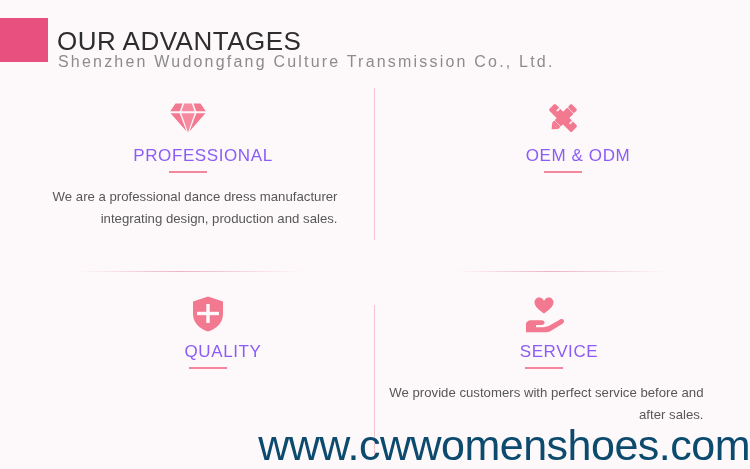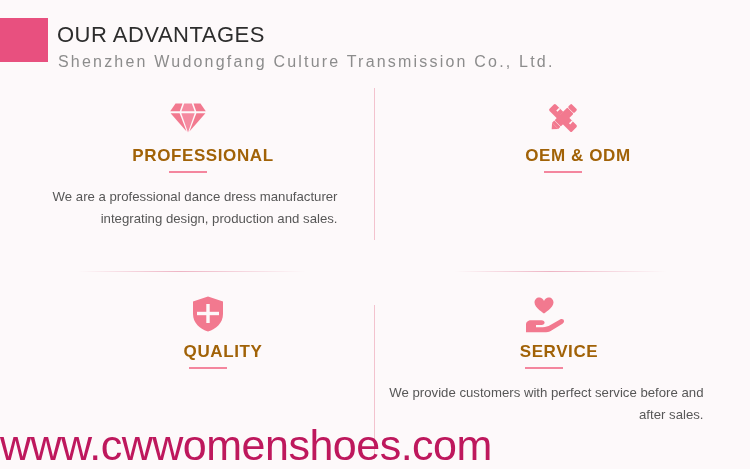--- a/index.html
+++ b/index.html
@@ -27,22 +27,22 @@
     position: absolute;
     left: 0;
     top: 18px;
     width: 48px;
     height: 44px;
     background: #e8507f;
   }
   .header-title {
     position: absolute;
     left: 57px;
-    top: 15px;
-    font-size: 22px;
+    top: 22px;
+    font-size: 26px;
     line-height: 39px;
     font-weight: 400;
     color: #2d2d2d;
     letter-spacing: 0.5px;
     white-space: nowrap;
     text-align: center;
   }
   .header-subtitle {
     position: absolute;
     left: 58px;
@@ -88,22 +88,22 @@
     height: 40px;
     display: flex;
     align-items: center;
     justify-content: center;
   }
   .icon-wrap svg { display: block; }
 
   .feature-title {
     margin-top: 8px;
     font-size: 17px;
-    font-weight: 700;
-    color: #a16207;
+    font-weight: 400;
+    color: #8b5cf6;
     letter-spacing: 0.6px;
     text-align: center;
     white-space: nowrap;
     margin-left: 31px;
   }
   .title-rule {
     margin-top: 5px;
     width: 38px;
     height: 2px;
     background: #f4869e;
@@ -144,24 +144,24 @@
     width: 212px;
     background: linear-gradient(to right, rgba(243,195,206,0), #eeb4c4 45%, rgba(243,195,206,0));
   }
 
   
   .watermark {
     position: absolute;
     left: 0;
     top: 421px;
     width: 750px;
-    text-align: left;
+    text-align: right;
     font-size: 43px;
     line-height: 48px;
-    color: #be185d;
+    color: #0c4a6e;
     letter-spacing: -0.5px;
     white-space: nowrap;
     pointer-events: none;
     -webkit-user-select: none;
     user-select: none;
   }
 </style>
 </head>
 <body>
 

